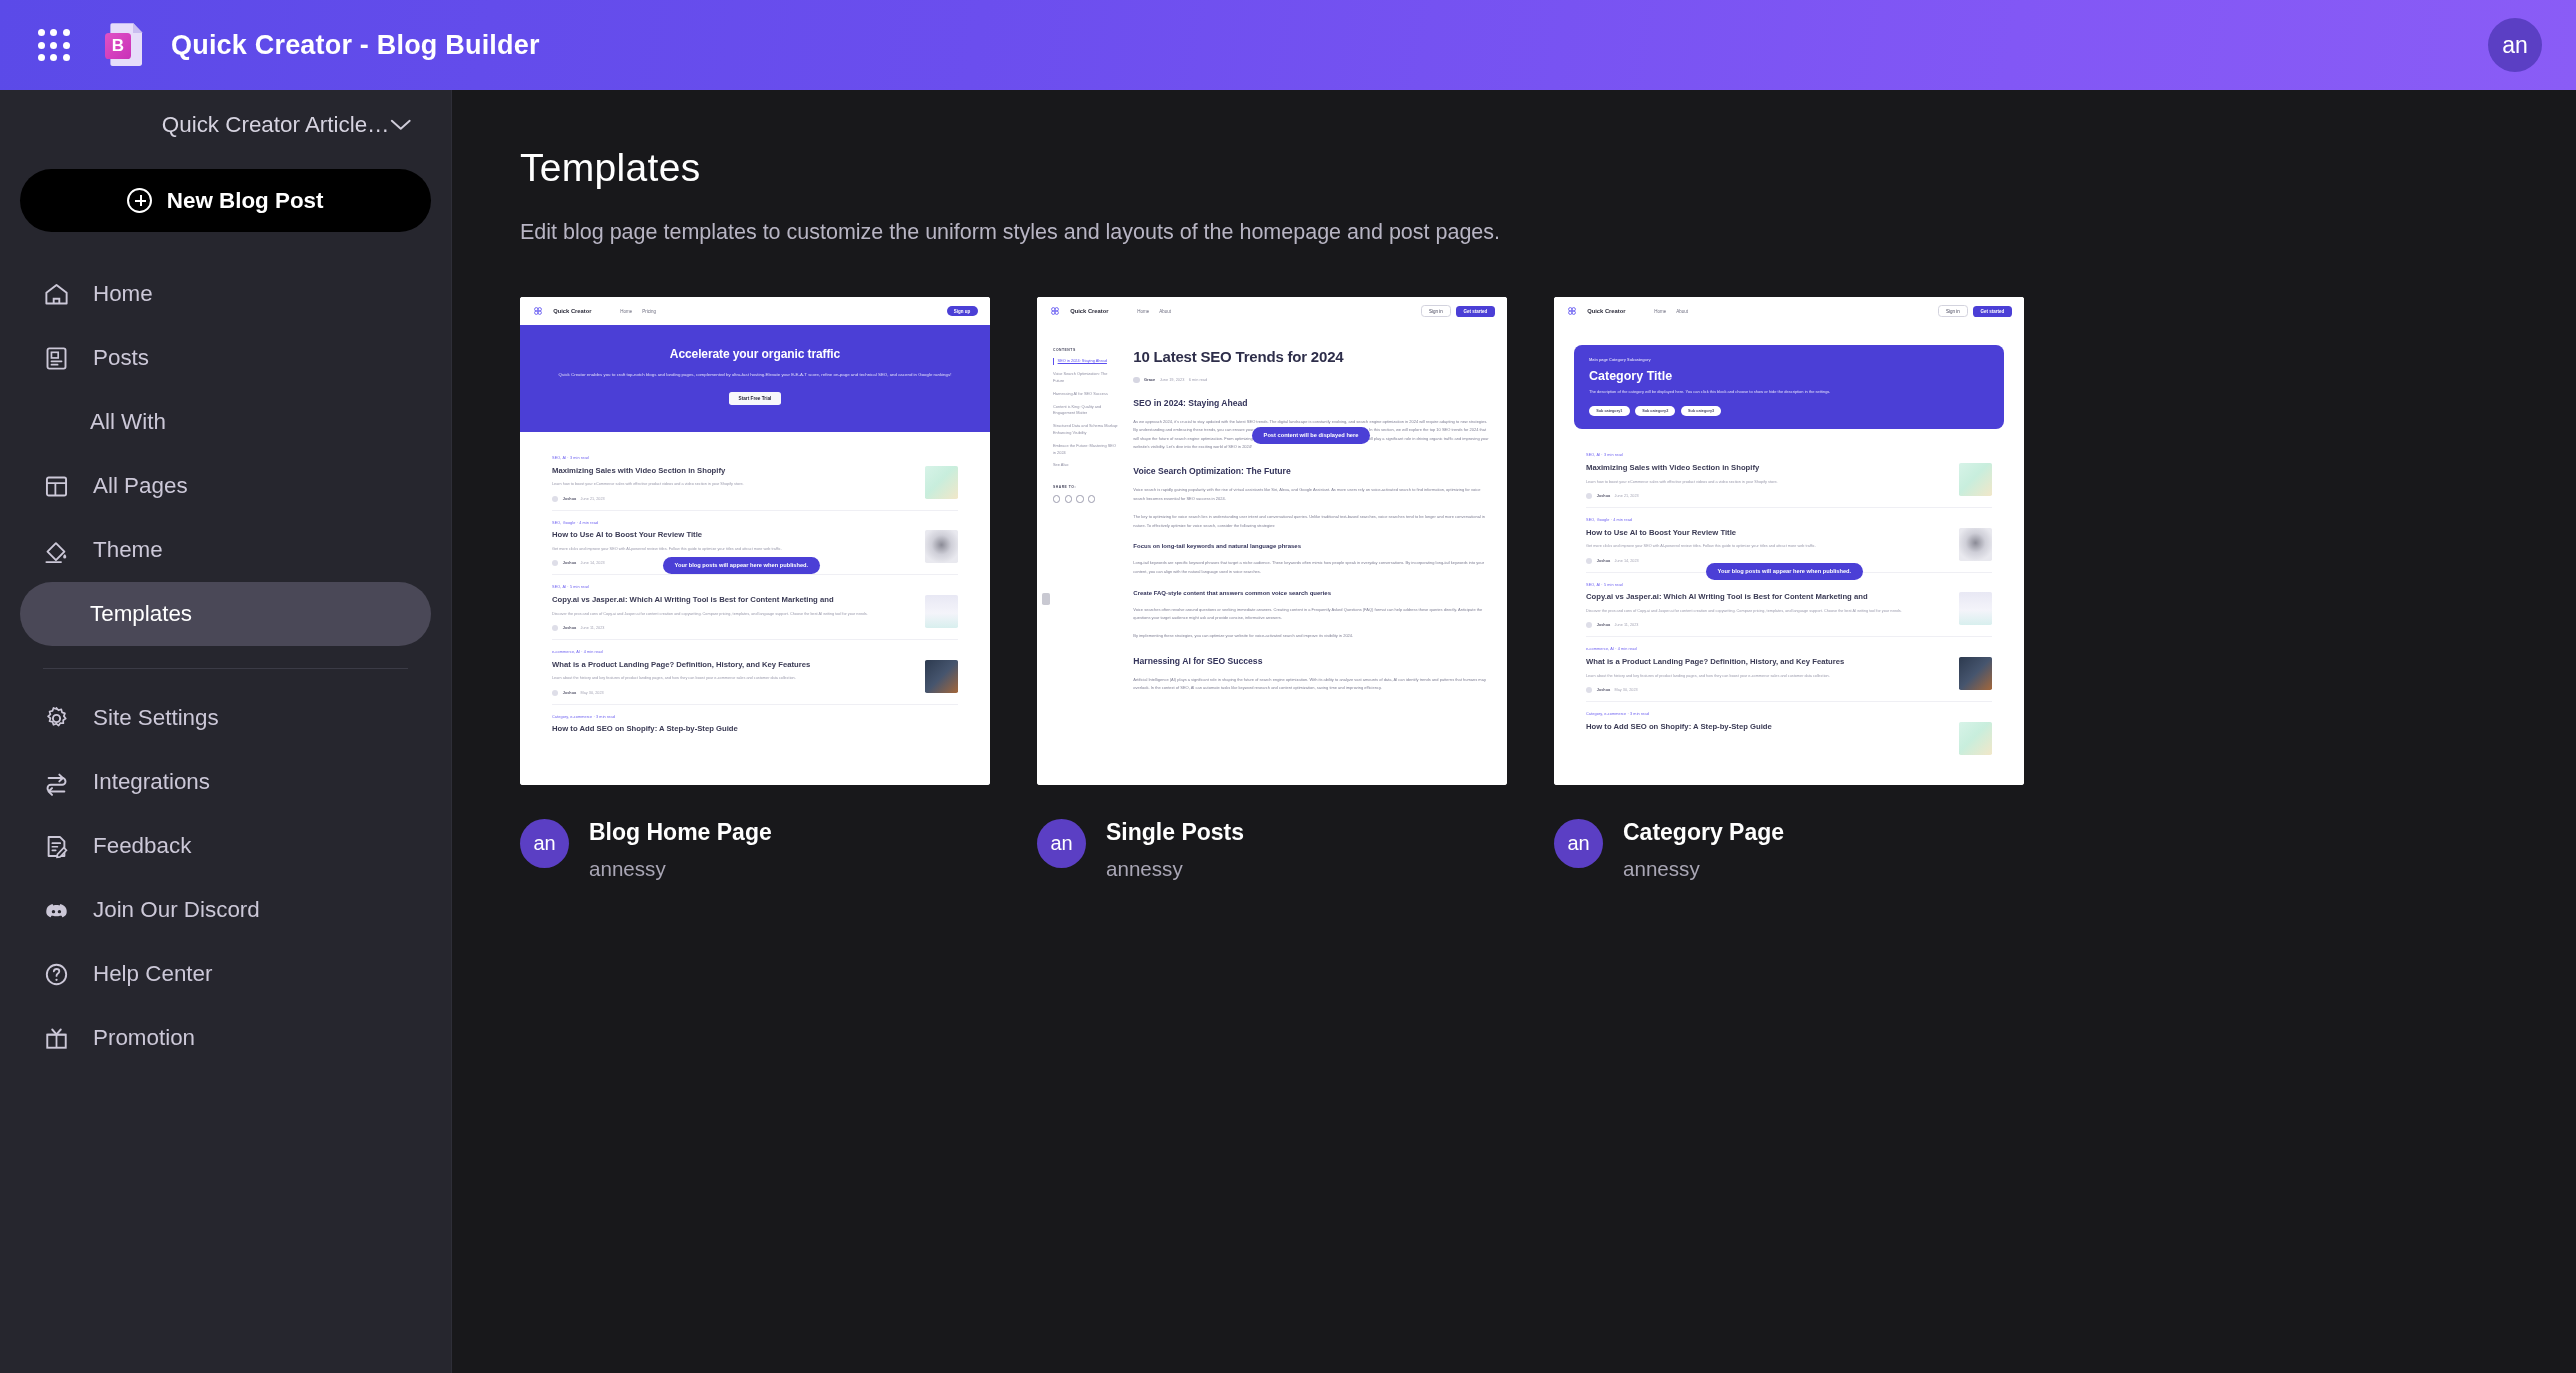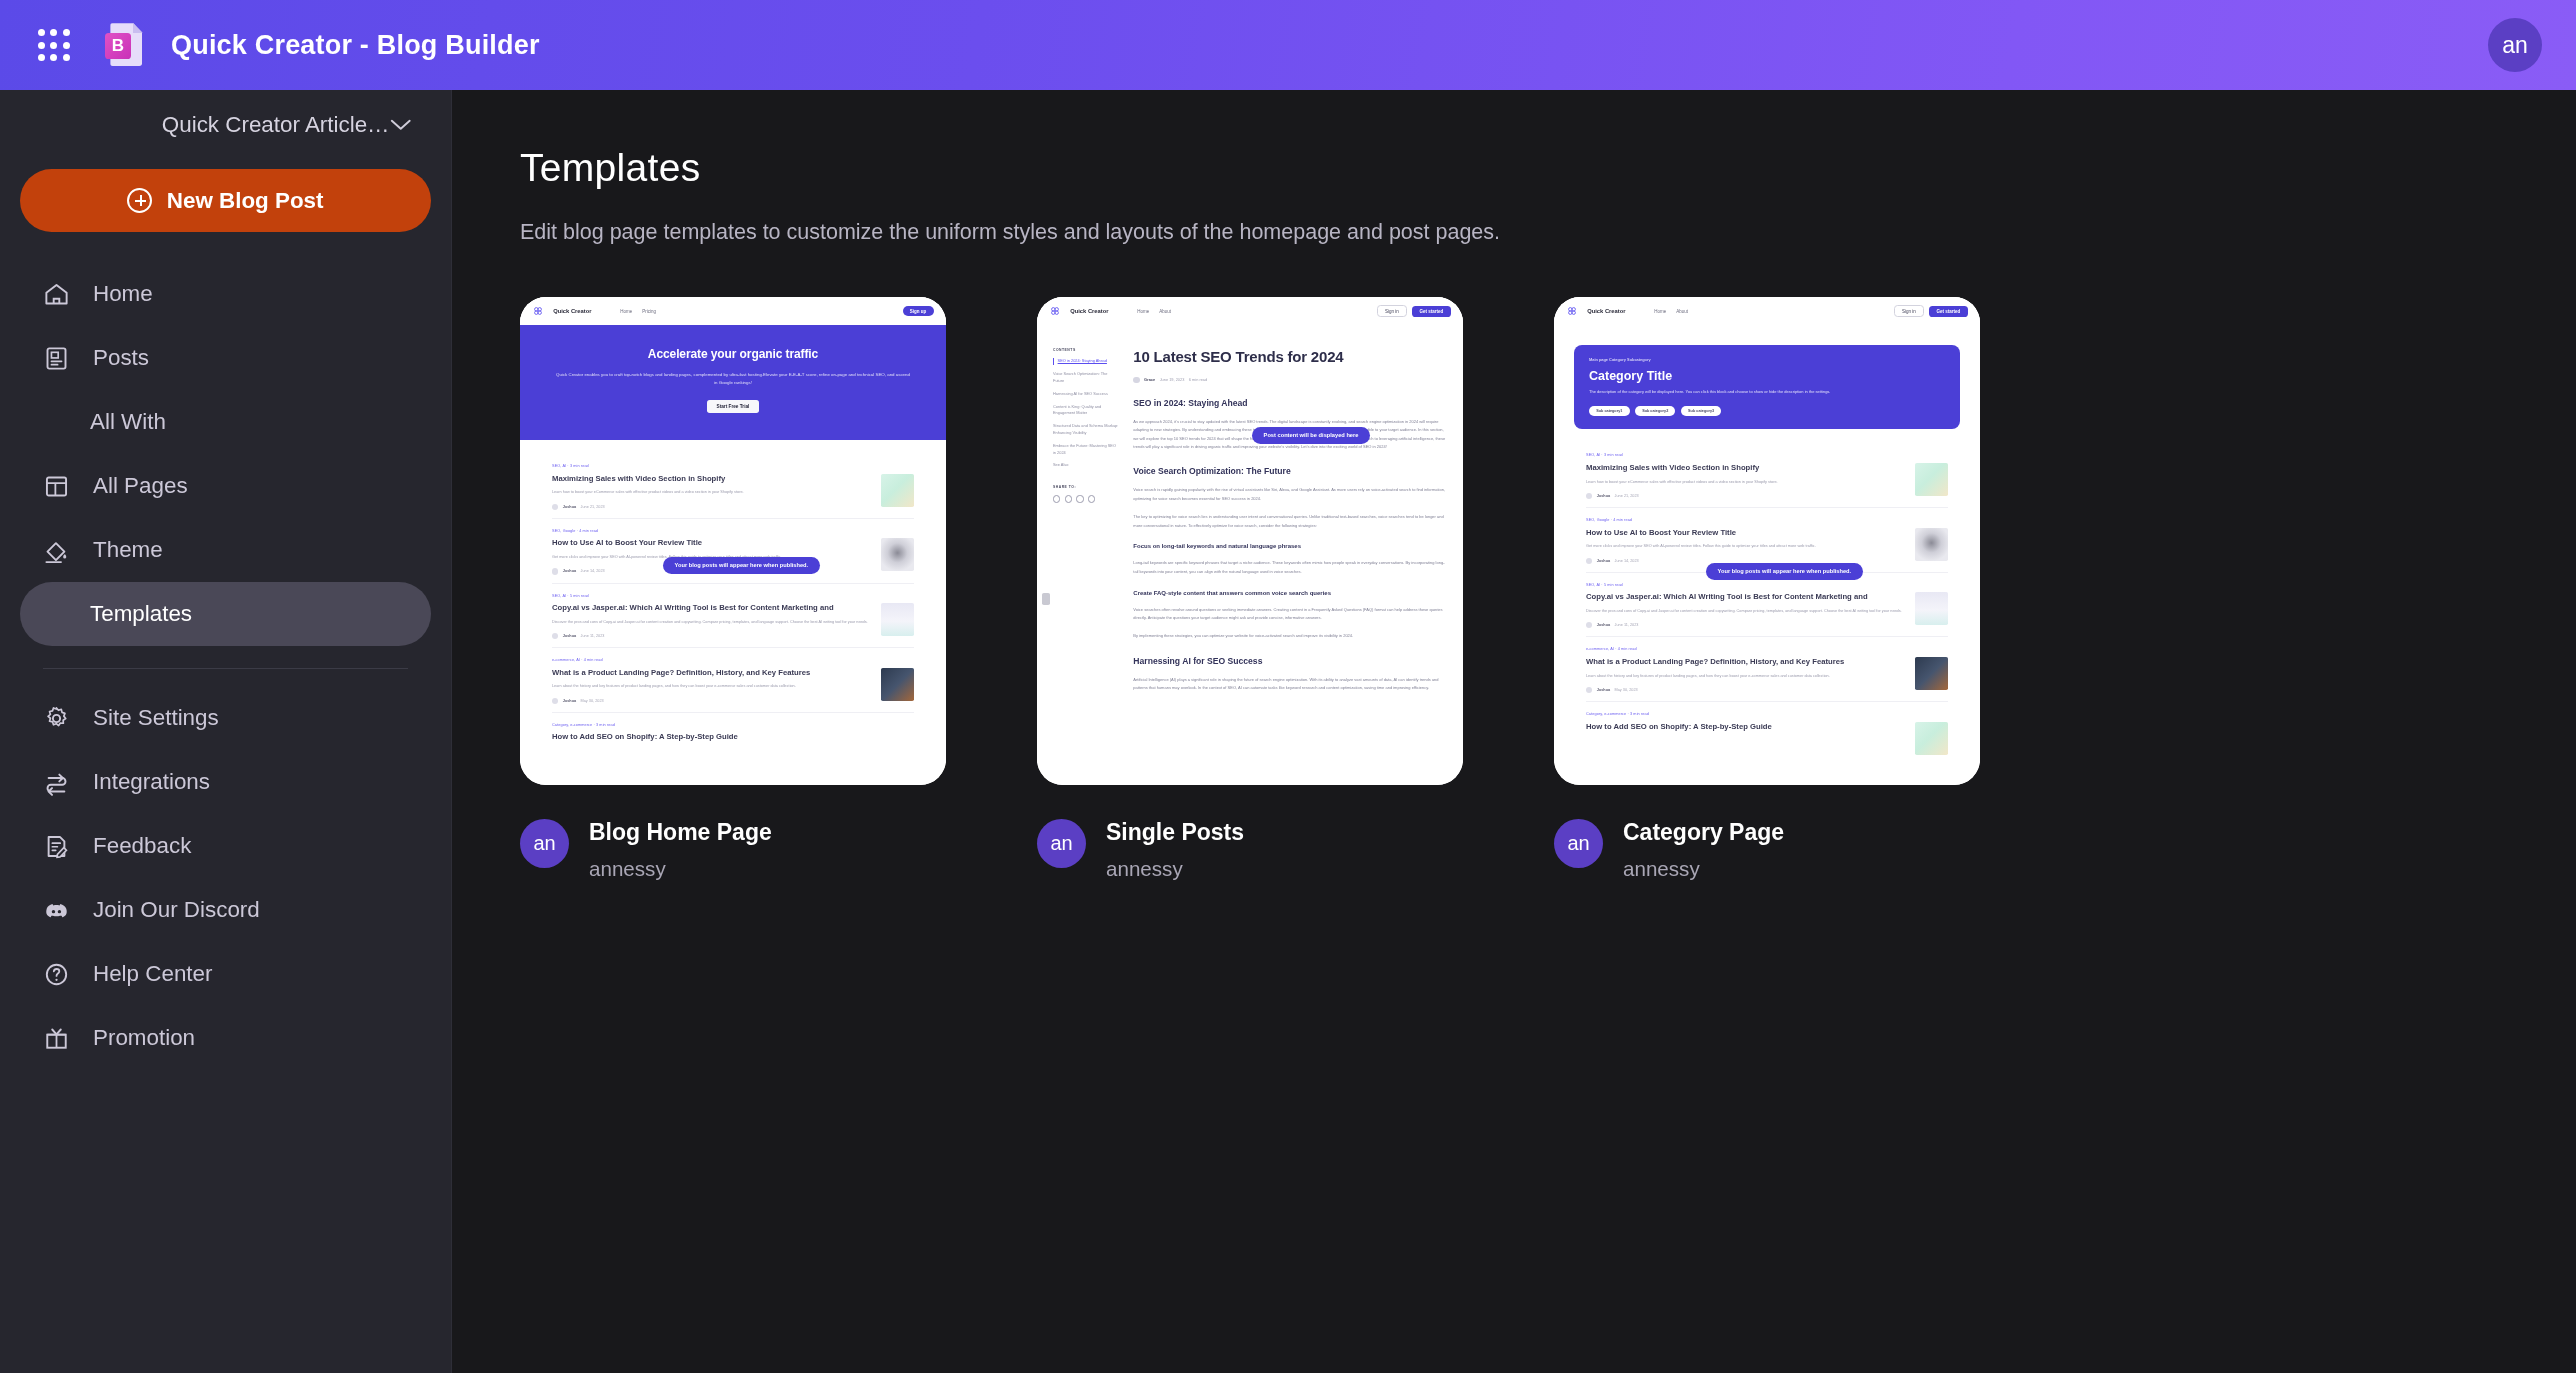--- a/index.html
+++ b/index.html
@@ -52,21 +52,21 @@
     padding: 0 20px;
   }
   #site-select {
     display: flex; align-items: center; justify-content: flex-end;
     height: 70px; padding: 0 20px; cursor: pointer;
   }
   #site-select .name { color: #d6d3e0; font-size: 22.4px; }
   #site-select .chev { color: #cfccd9; font-size: 21.5px; line-height: 1; }
   #new-post-btn {
     margin: 9px 0 30px 0; height: 63px; border-radius: 32px;
-    background: #c2410c; color: #fff; font-size: 22.4px; font-weight: bold;
+    background: #000000; color: #fff; font-size: 22.4px; font-weight: bold;
     display: flex; align-items: center; justify-content: center; gap: 14.3px;
     cursor: pointer; border: none; width: 100%;
     font-family: "Liberation Sans", sans-serif;
   }
   #new-post-btn .plus {
     width: 25px; height: 25px; border: 2.1px solid #fff; border-radius: 50%;
     position: relative; flex: 0 0 auto;
   }
   #new-post-btn .plus::before, #new-post-btn .plus::after {
     content: ''; position: absolute; background: #fff;
@@ -87,21 +87,21 @@
 
   
   #main { position: absolute; top: 90px; left: 452px; width: 2124px; height: 1284px;
     background: #18181b; padding: 56px 68px; }
   #page-title { color: #fff; font-size: 39px; font-weight: normal; letter-spacing: 0.3px; }
   #page-sub { color: #b8b5c4; font-size: 21.5px; margin-top: 30px; }
 
   #cards { display: flex; gap: 47px; margin-top: 52px; }
   .card { width: 470px; cursor: pointer; }
   .thumb {
-    width: 426px; height: 488px; border-radius: 26px; overflow: hidden;
+    width: 470px; height: 488px; border-radius: 3px; overflow: hidden;
     background: #fff; position: relative;
   }
   .card-meta { display: flex; align-items: flex-start; gap: 20px; margin-top: 34px; }
   .card-av {
     width: 49px; height: 49px; border-radius: 50%; background: #5b3fc4; color: #fff;
     font-size: 20px; display: flex; align-items: center; justify-content: center;
     flex: 0 0 auto;
   }
   .card-name { color: #fff; font-size: 23px; font-weight: bold; }
   .card-owner { color: #a9a6b5; font-size: 20.6px; margin-top: 10.7px; }

